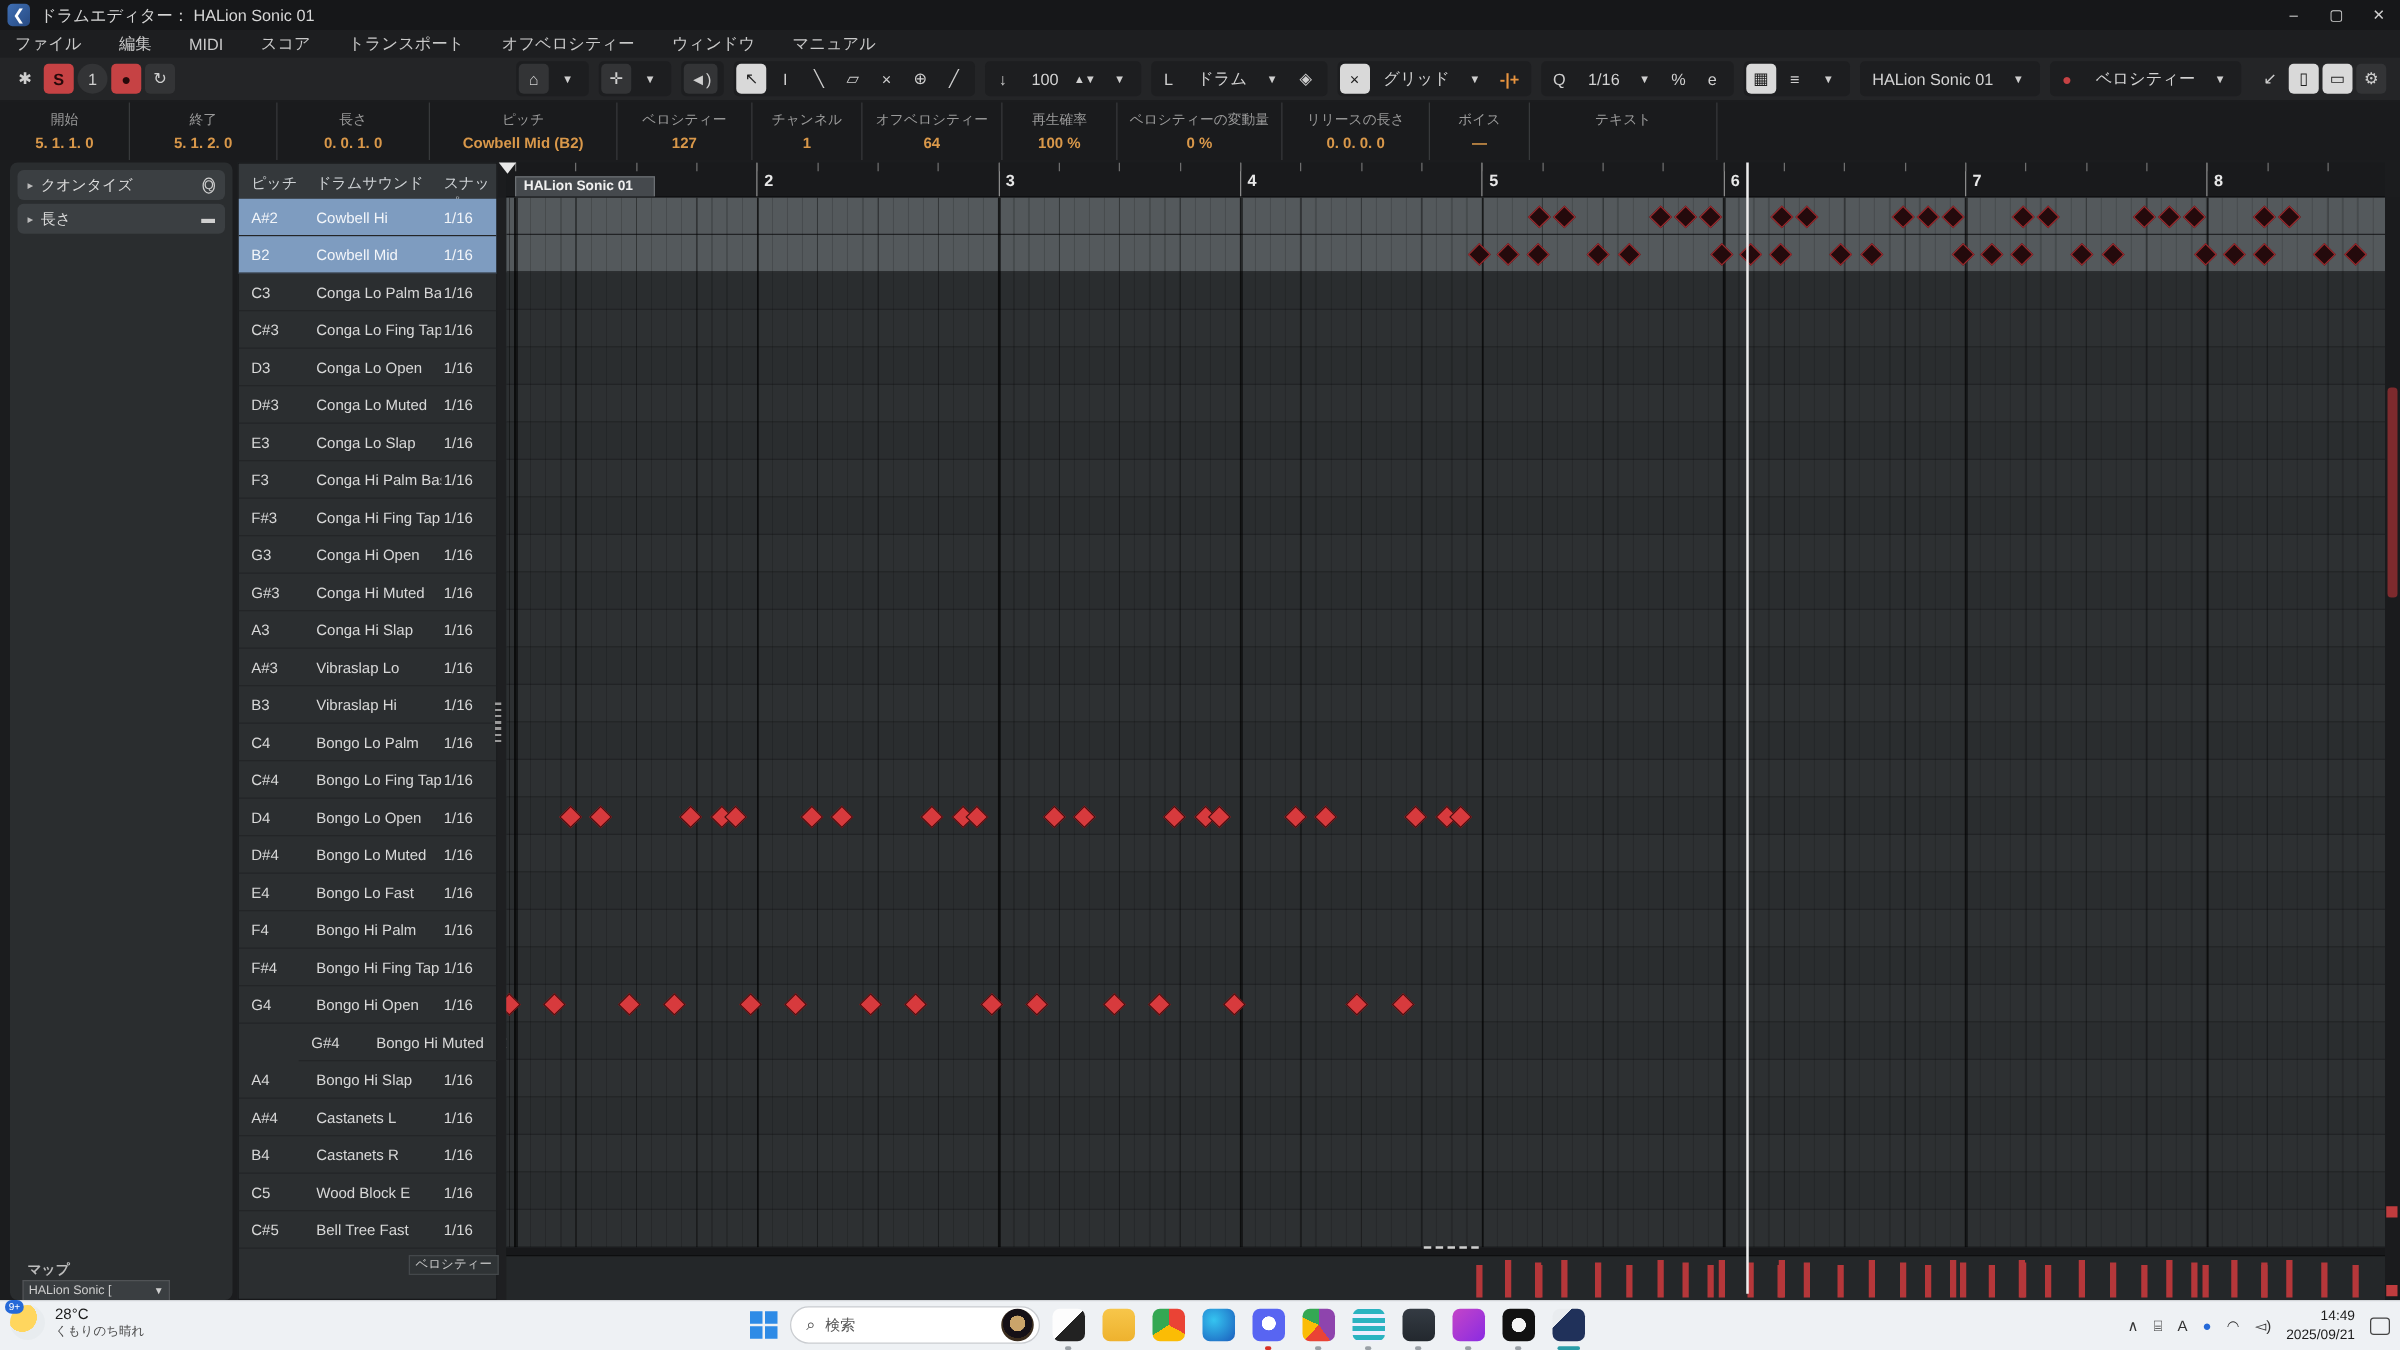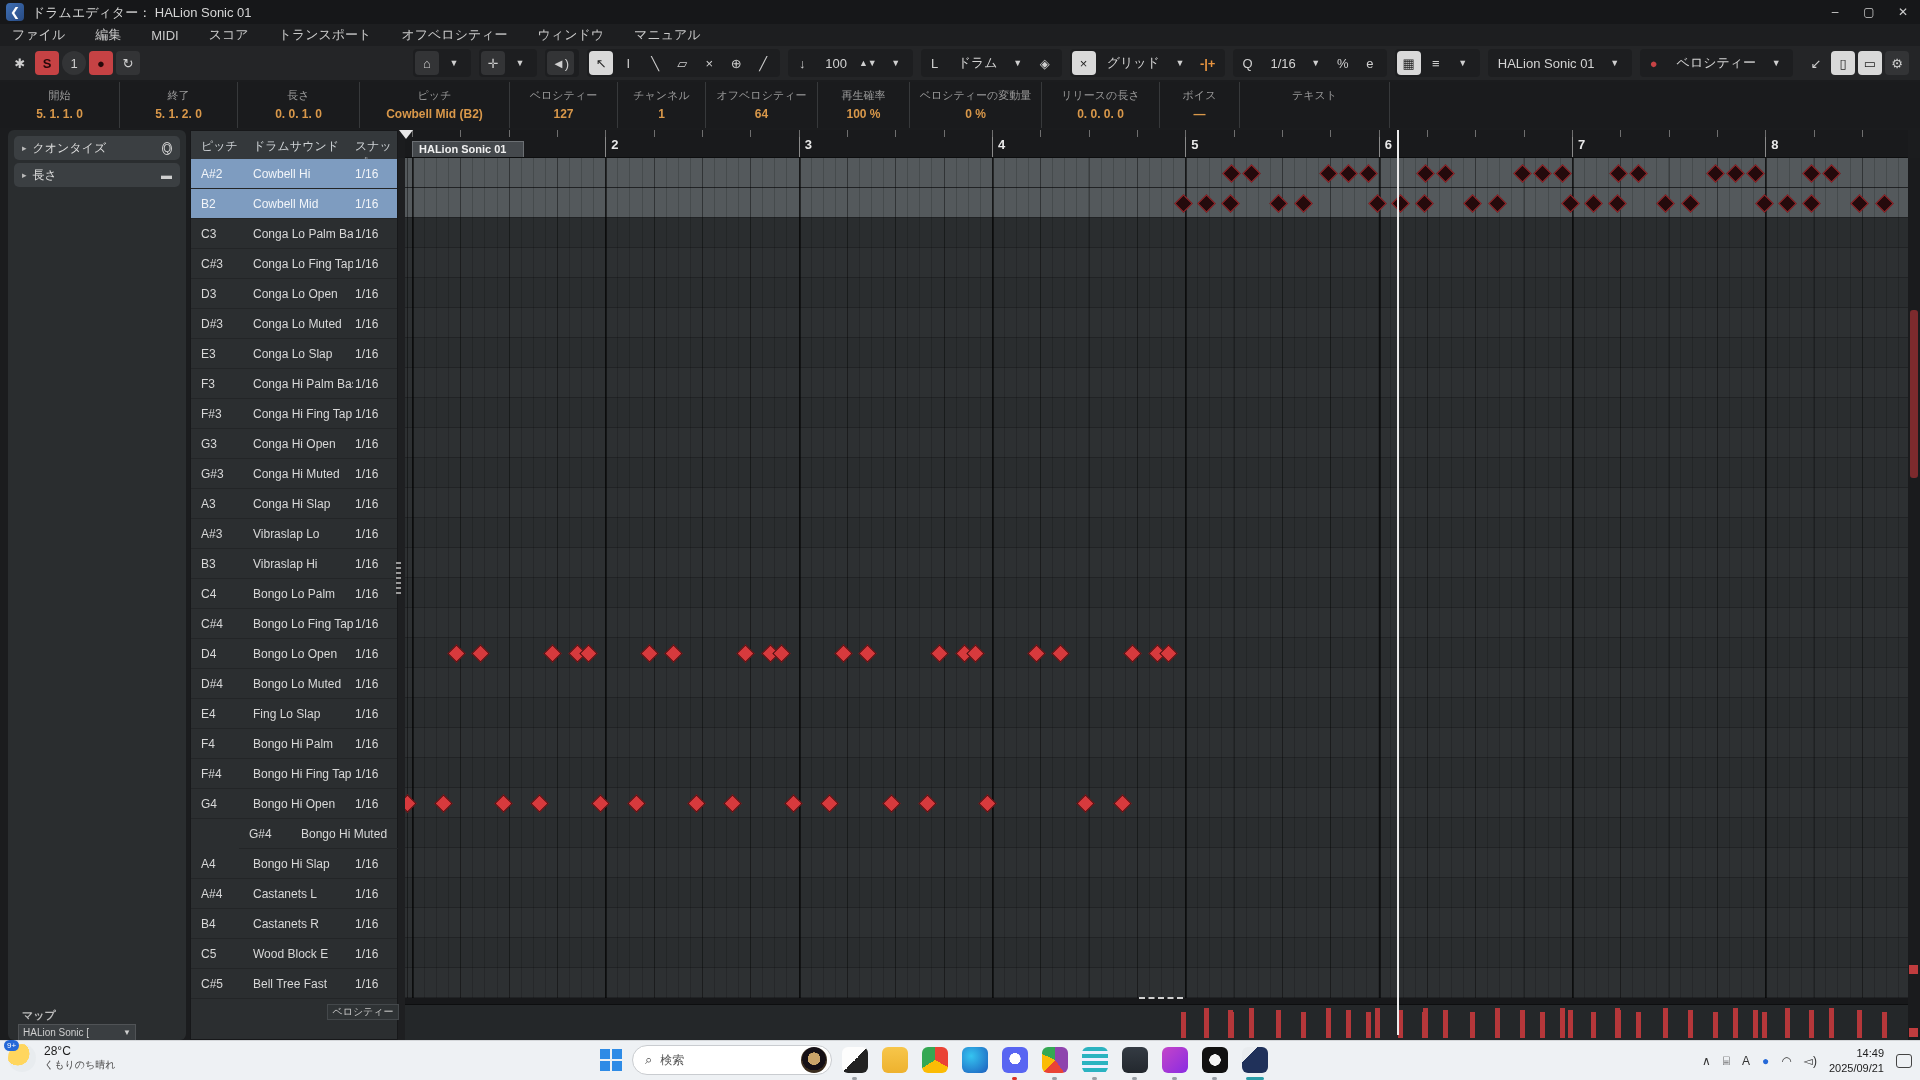--- a/index.html
+++ b/index.html
@@ -220,21 +220,21 @@
       <div class="tbtn plain tdrop">▼</div>
     </div>
     <div style="flex:1"></div>
     <div class="tbtn plain">↙</div>
     <div class="tbtn active">▯</div>
     <div class="tbtn active">▭</div>
     <div class="tbtn">⚙</div>
   </div>
 
   <div id="infoline">
-      <div class="if" style="width: 120px;">
+      <div class="if" style="width: 104px;">
         <div class="if-label">開始</div>
         <div class="if-value">5. 1. 1.  0</div>
       </div>
       <div class="if" style="width: 118px;">
         <div class="if-label">終了</div>
         <div class="if-value">5. 1. 2.  0</div>
       </div>
       <div class="if" style="width: 122px;">
         <div class="if-label">長さ</div>
         <div class="if-value">0. 0. 1.  0</div>
@@ -387,21 +387,21 @@
           <div class="dl-col-name">Bongo Lo Open</div>
           <div class="dl-col-snap">1/16</div>
         </div>
         <div class="dl-row" style="top: 538px;">
           <div class="dl-col-pitch">D#4</div>
           <div class="dl-col-name">Bongo Lo Muted</div>
           <div class="dl-col-snap">1/16</div>
         </div>
         <div class="dl-row" style="top: 568px;">
           <div class="dl-col-pitch">E4</div>
-          <div class="dl-col-name">Fing Lo Slap</div>
+          <div class="dl-col-name">Bongo Lo Fast</div>
           <div class="dl-col-snap">1/16</div>
         </div>
         <div class="dl-row" style="top: 598px;">
           <div class="dl-col-pitch">F4</div>
           <div class="dl-col-name">Bongo Hi Palm</div>
           <div class="dl-col-snap">1/16</div>
         </div>
         <div class="dl-row" style="top: 628px;">
           <div class="dl-col-pitch">F#4</div>
           <div class="dl-col-name">Bongo Hi Fing Tap</div>

